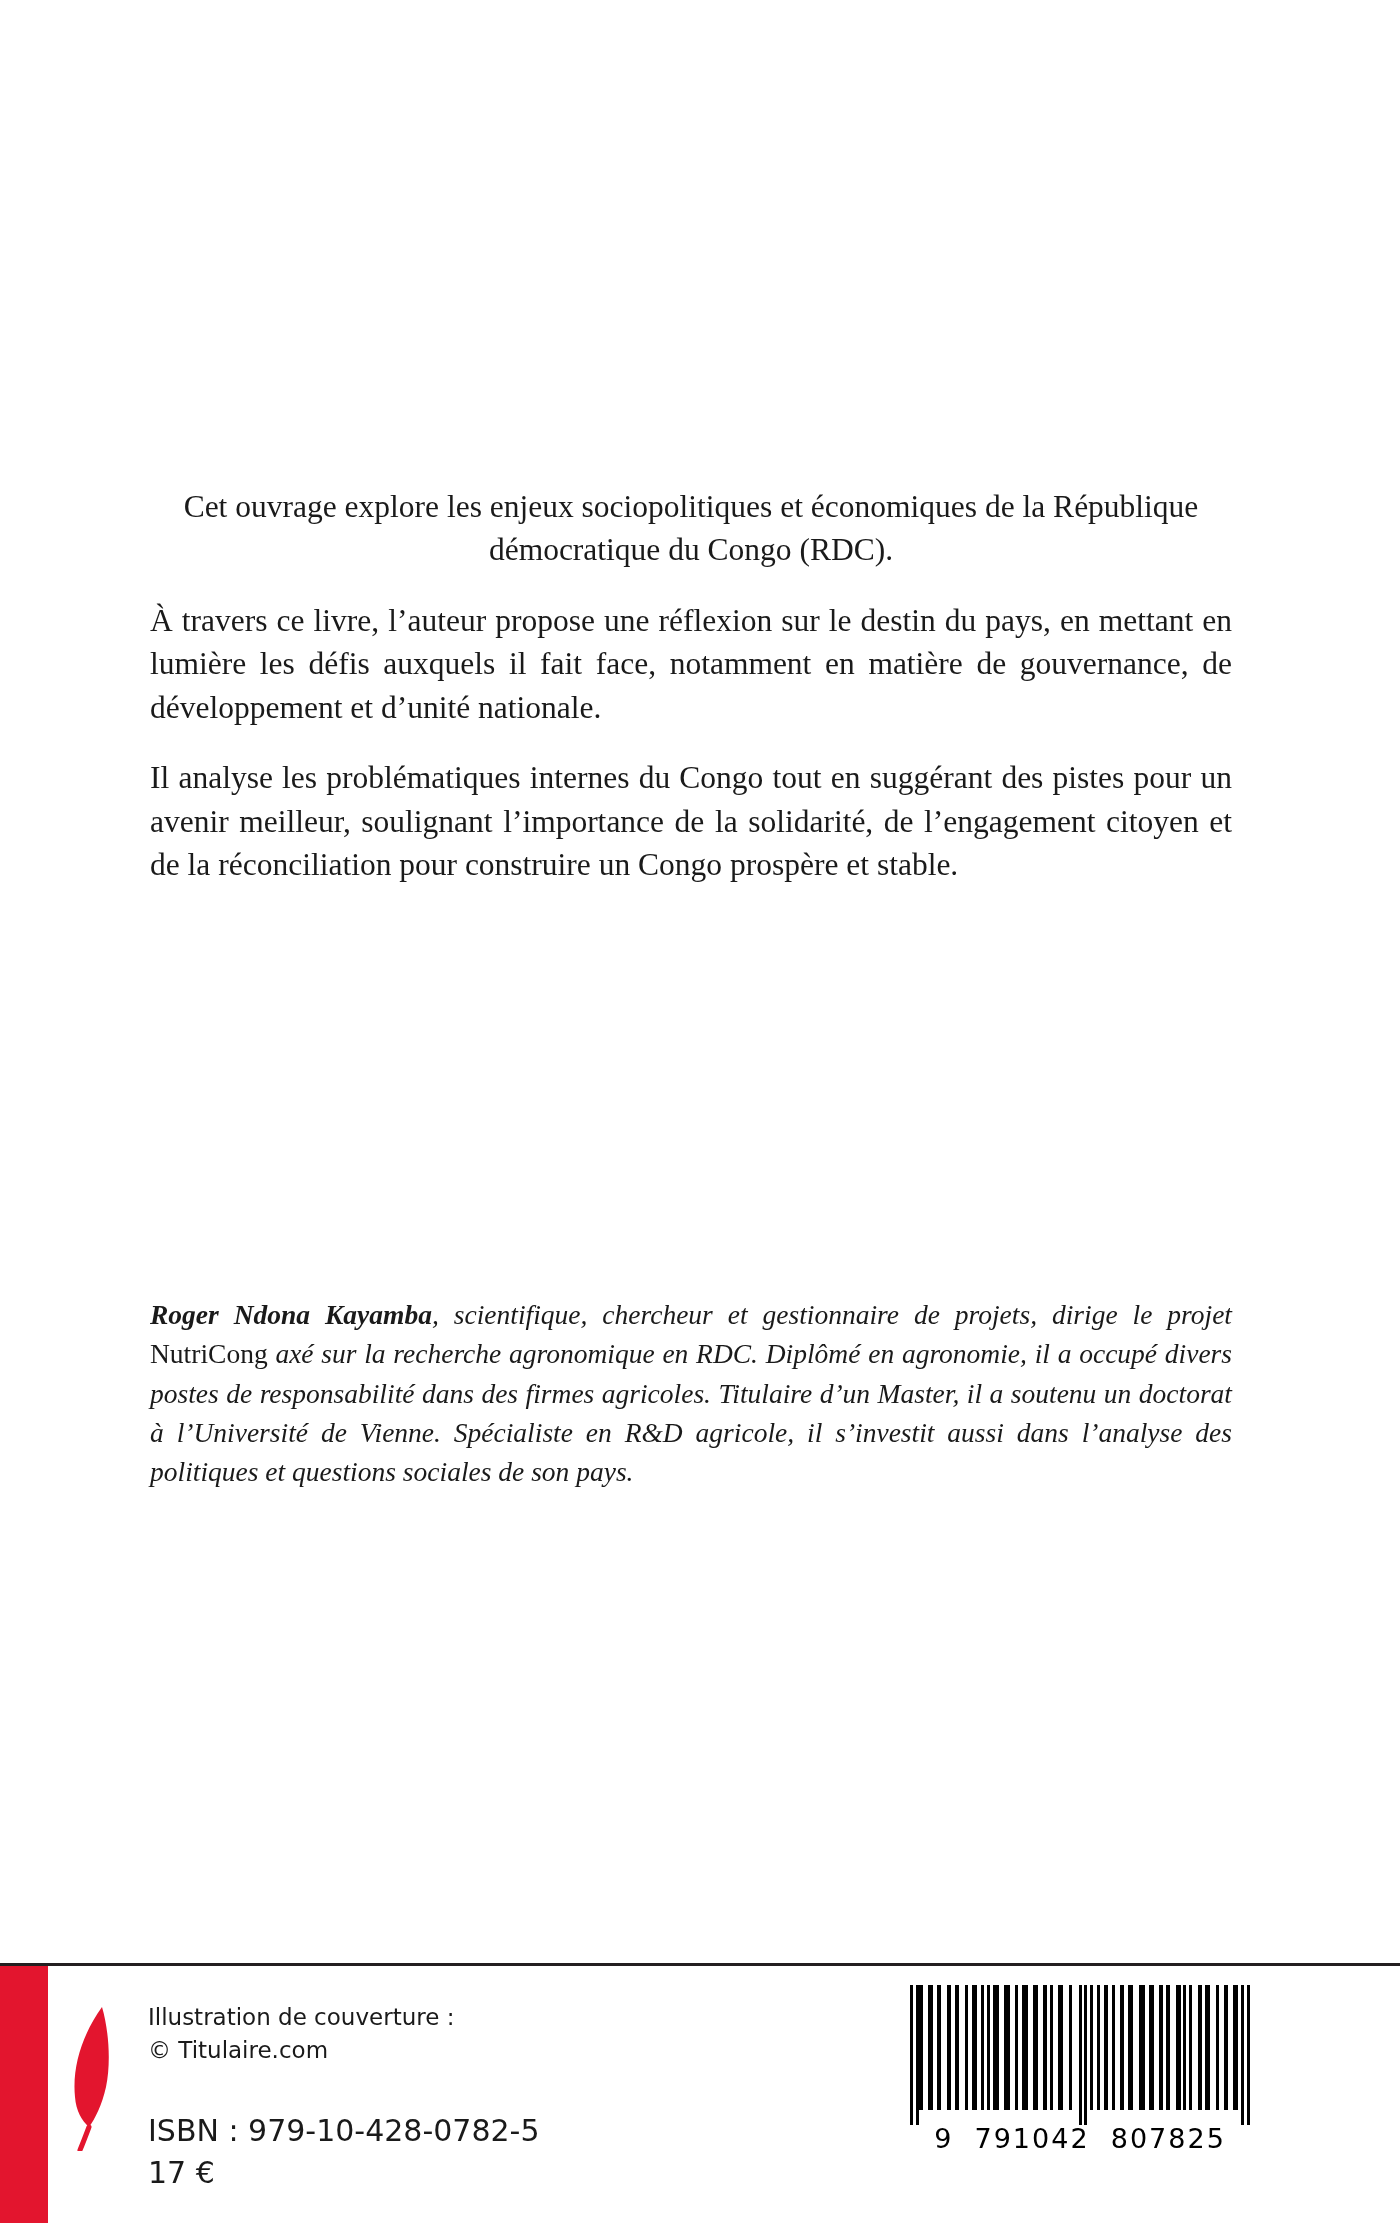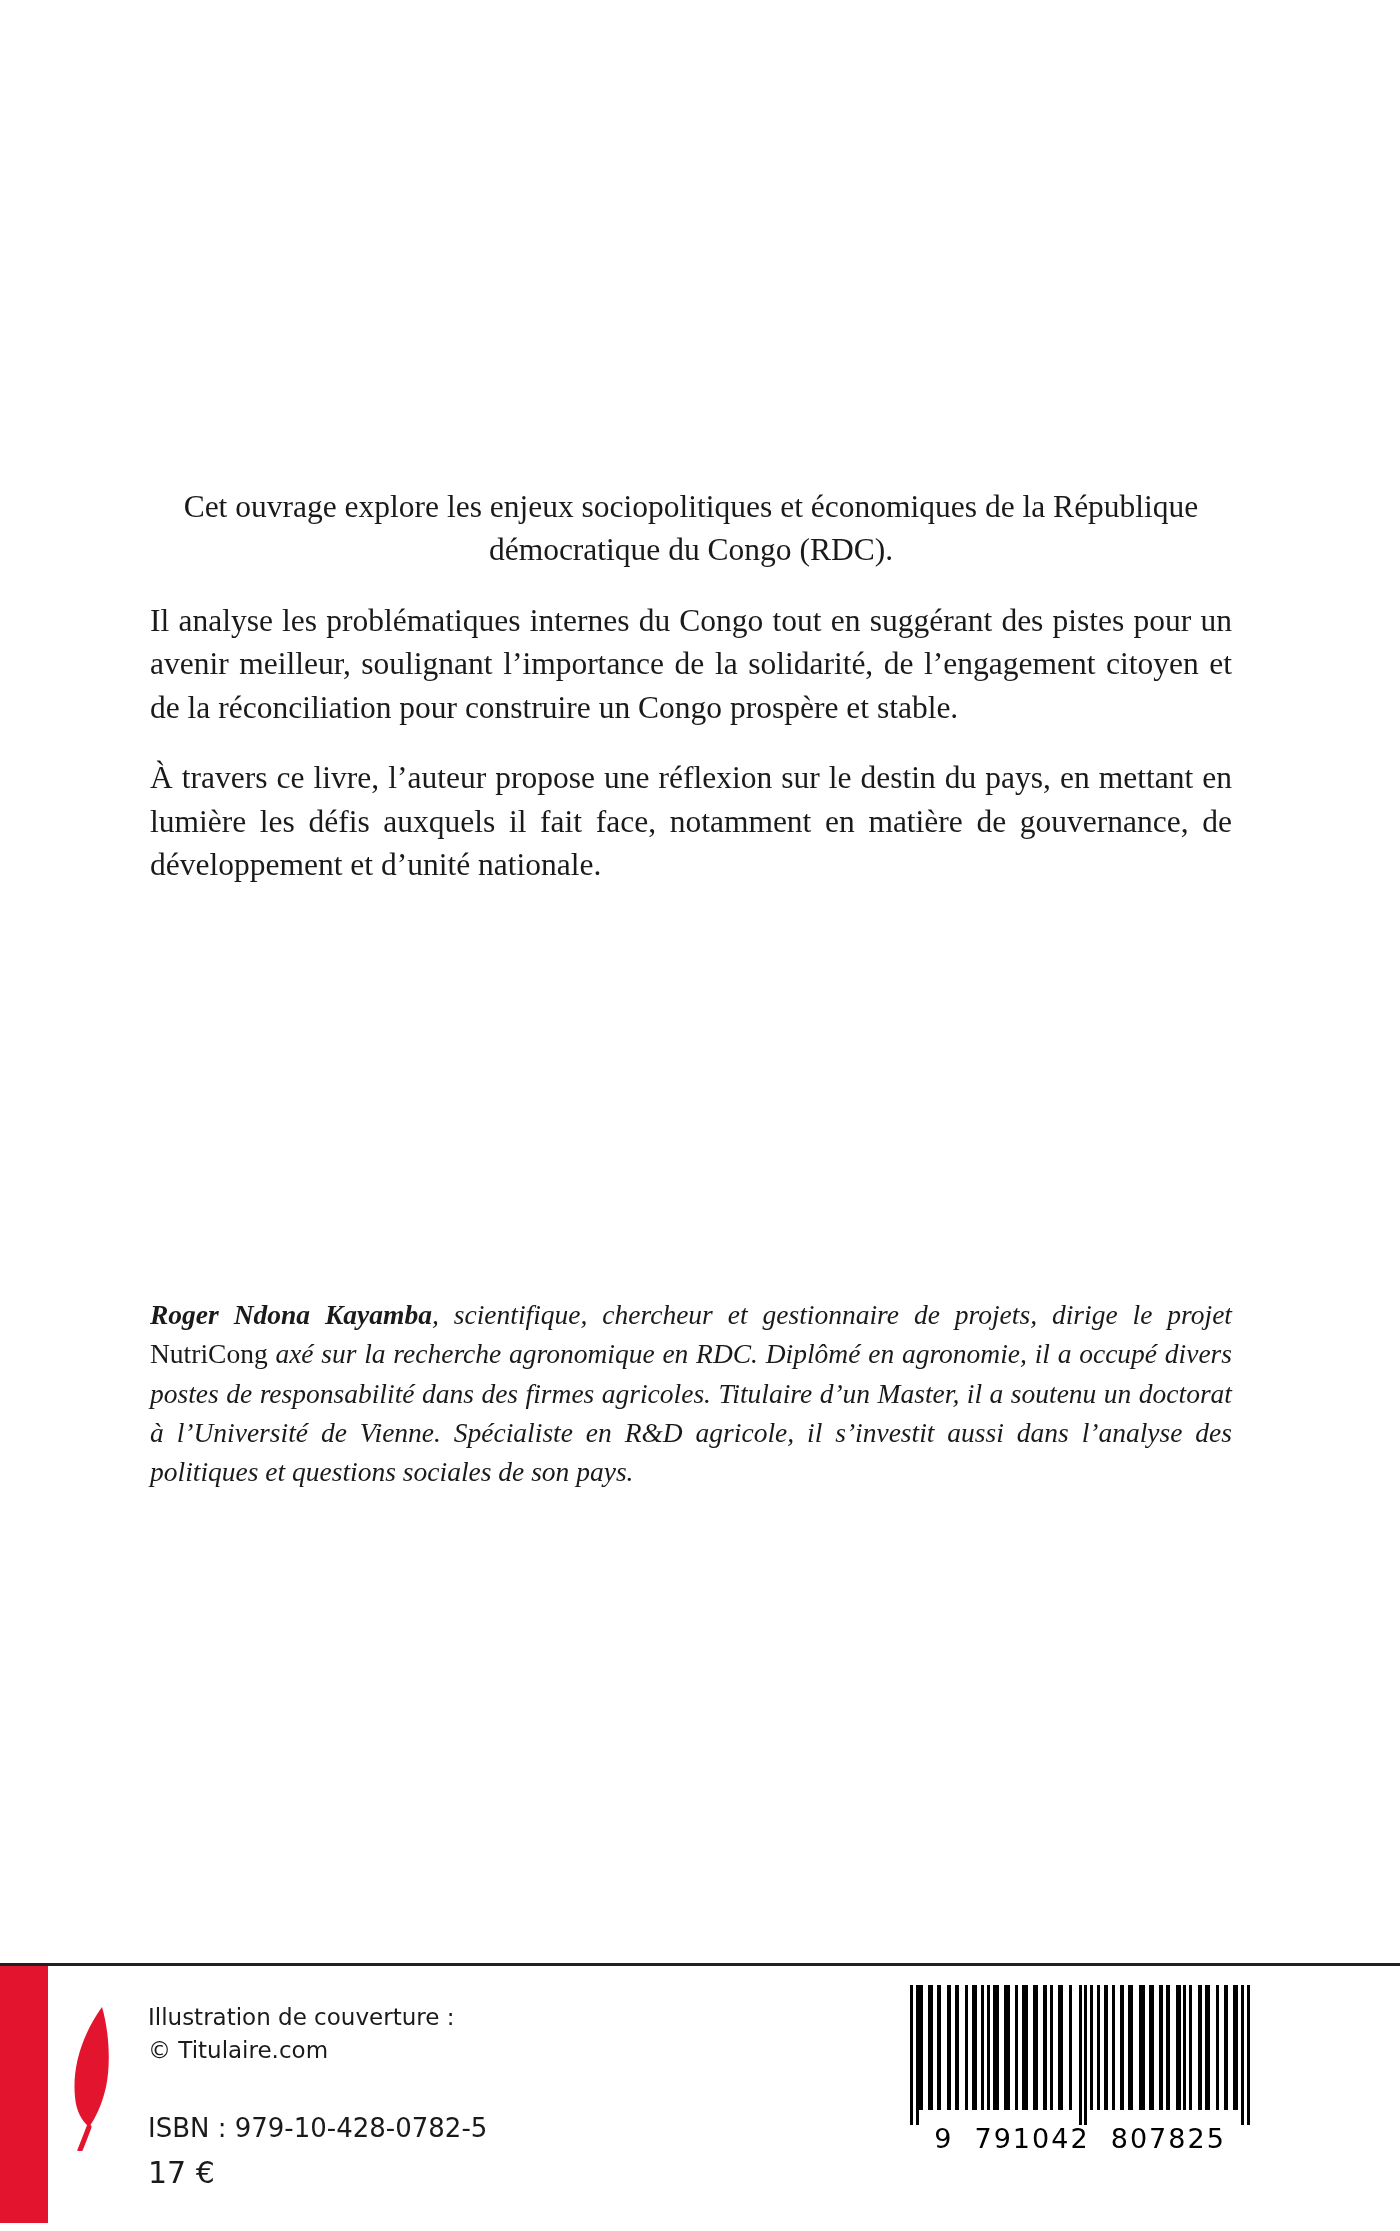--- a/index.html
+++ b/index.html
@@ -114,21 +114,21 @@
     font-family: "DejaVu Sans", sans-serif;
     font-size: 23px;
     line-height: 1.42;
     color: #1a1a1a;
   }
   .isbn {
     position: absolute;
     left: 148px;
     top: 150px;
     font-family: "DejaVu Sans", sans-serif;
-    font-size: 26px;
+    font-size: 30px;
     color: #1a1a1a;
   }
   .price {
     position: absolute;
     left: 148px;
     top: 192px;
     font-family: "DejaVu Sans", sans-serif;
     font-size: 30px;
     color: #1a1a1a;
   }
@@ -173,22 +173,22 @@
   }
 </style>
 </head>
 <body>
 
 <div class="page">
 
 
   <div class="blurb">
     <p class="first">Cet ouvrage explore les enjeux sociopolitiques et économiques de la République démocratique du Congo (RDC).</p>
+    <p>À travers ce livre, l’auteur propose une réflexion sur le destin du pays, en mettant en lumière les défis auxquels il fait face, notamment en matière de gouvernance, de développement et d’unité nationale.</p>
     <p>Il analyse les problématiques internes du Congo tout en suggérant des pistes pour un avenir meilleur, soulignant l’importance de la solidarité, de l’engagement citoyen et de la réconciliation pour construire un Congo prospère et stable.</p>
-    <p>À travers ce livre, l’auteur propose une réflexion sur le destin du pays, en mettant en lumière les défis auxquels il fait face, notamment en matière de gouvernance, de développement et d’unité nationale.</p>
   </div>
 
   <div class="bio"><span class="name">Roger Ndona Kayamba</span><span>, scientifique, chercheur et gestionnaire de projets, dirige le projet </span><span class="roman">NutriCong</span><span> axé sur la recherche agronomique en RDC. Diplômé en agronomie, il a occupé divers postes de responsabilité dans des firmes agricoles. Titulaire d’un Master, il a soutenu un doctorat à l’Université de Vienne. Spécialiste en R&amp;D agricole, il s’investit aussi dans l’analyse des politiques et questions sociales de son pays.</span></div>
 
   <div class="footer">
     <div class="footer-rule"></div>
     <div class="red-block"></div>
 
     <div class="feather">
       <svg viewBox="0 0 60 150" width="60" height="150" aria-hidden="true">

